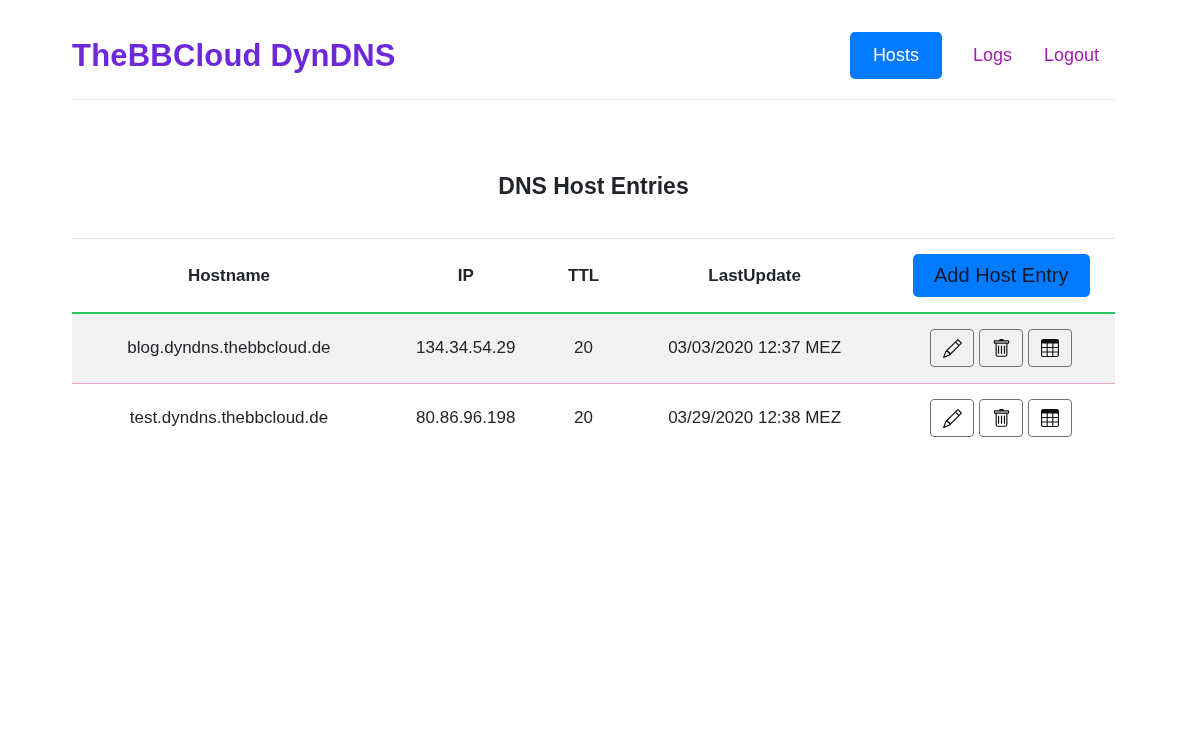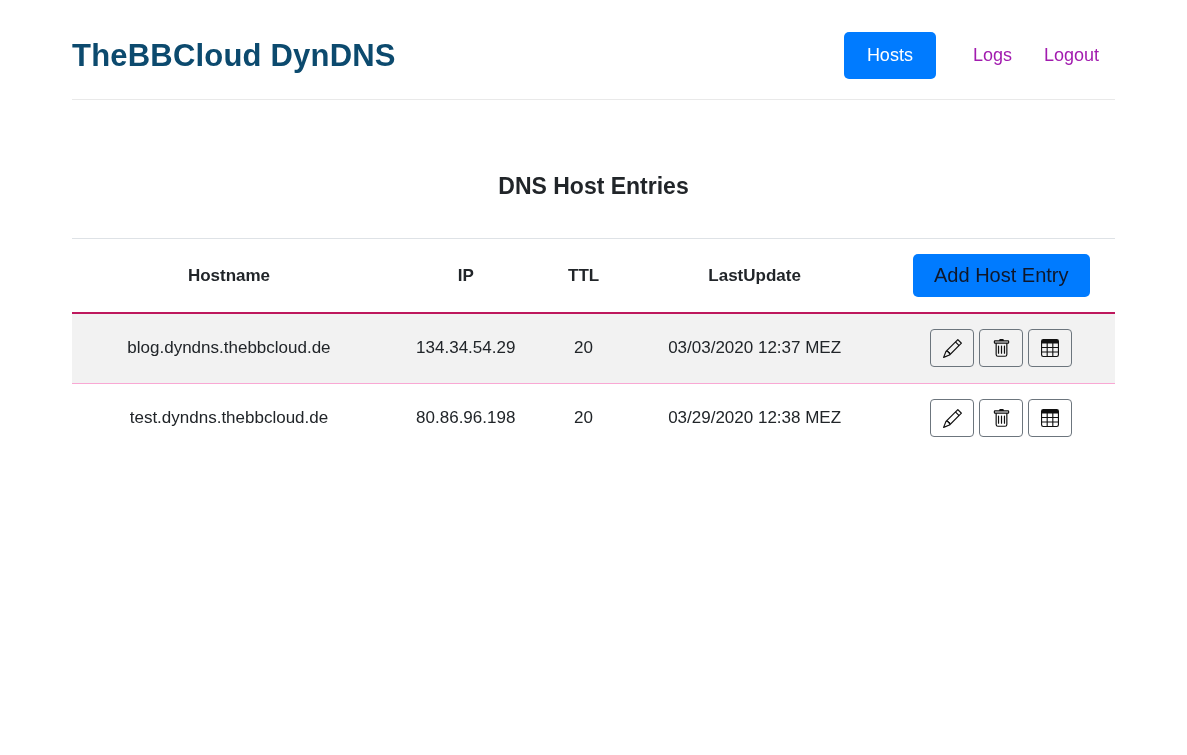--- a/index.html
+++ b/index.html
@@ -14,52 +14,52 @@
   .container { width: 1043px; margin: 0 auto; }
 
   
   .site-header {
     height: 100px;
     padding-top: 12px;
     border-bottom: 1px solid #e9e9e9;
     display: flex; align-items: center; justify-content: space-between;
   }
   .brand {
-    font-size: 31px; font-weight: 700; color: #0c4a6e;
+    font-size: 31px; font-weight: 700; color: #6d28d9;
     letter-spacing: 0.2px; cursor: default;
   }
   .nav { display: flex; align-items: center; }
   .nav-link {
     font-size: 18px; color: #a21caf; text-decoration: none;
     padding: 8px 16px; cursor: pointer; background: transparent; border: none;
     font-family: "Liberation Sans", sans-serif;
   }
   .nav-link.active {
     background: #007bff; color: #ffffff; border-radius: 5px;
-    padding: 13px 23px; margin-right: 21px;
+    padding: 13px 23px; margin-right: 15px;
   }
 
   
   h1.page-title {
     margin: 68px 0 34px 0;
     font-size: 23px; font-weight: 700; line-height: 36px;
     text-align: center; color: #212529;
   }
 
   
   table.hosts-table { width: 100%; border-collapse: collapse; }
   .hosts-table col.c-host { width: 30.1%; }
   .hosts-table col.c-ip   { width: 15.3%; }
   .hosts-table col.c-ttl  { width: 7.3%;  }
   .hosts-table col.c-date { width: 25.5%; }
   .hosts-table col.c-act  { width: 21.8%; }
   .hosts-table th {
     height: 72px; padding: 15px 12px; vertical-align: middle; text-align: center;
     font-size: 17px; font-weight: 700; color: #212529;
-    border-top: 1px solid #dee2e6; border-bottom: 2px solid #be185d;
+    border-top: 1px solid #dee2e6; border-bottom: 2px solid #22c55e;
   }
   .hosts-table td {
     height: 70px; padding: 4px 12px; vertical-align: middle; text-align: center;
     font-size: 17px; color: #212529;
   }
   .hosts-table tbody tr:nth-child(odd) { background: #f2f2f2; }
   .hosts-table tbody tr + tr td { border-top: 1px solid #f9a8d4; }
 
   .btn-primary {
     background: #007bff; color: #0f172a; border: none; border-radius: 5px;

